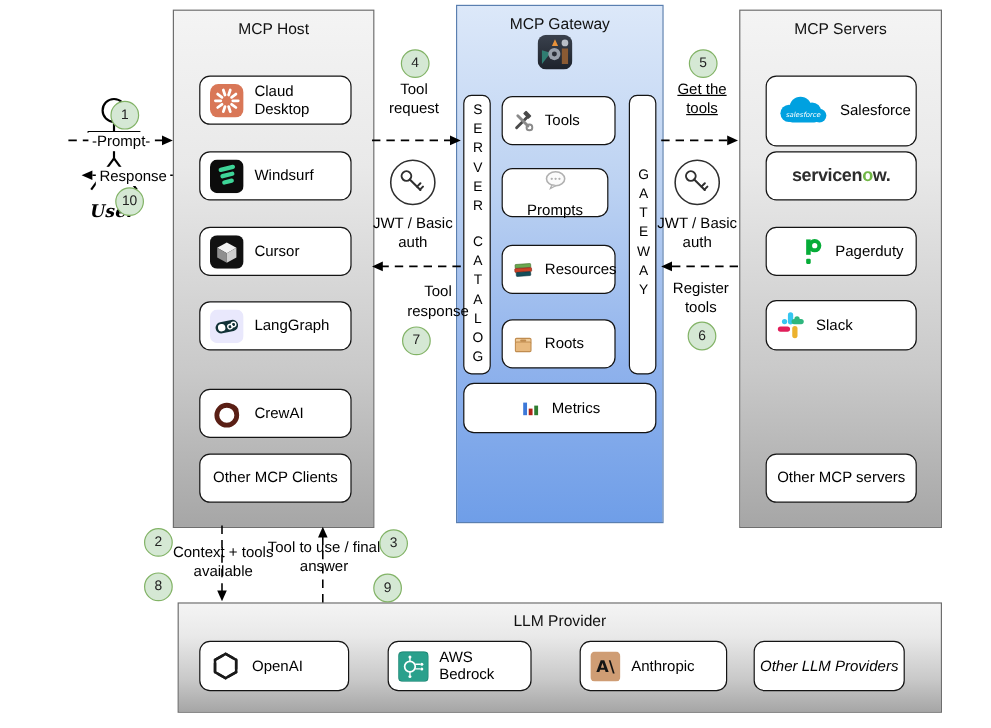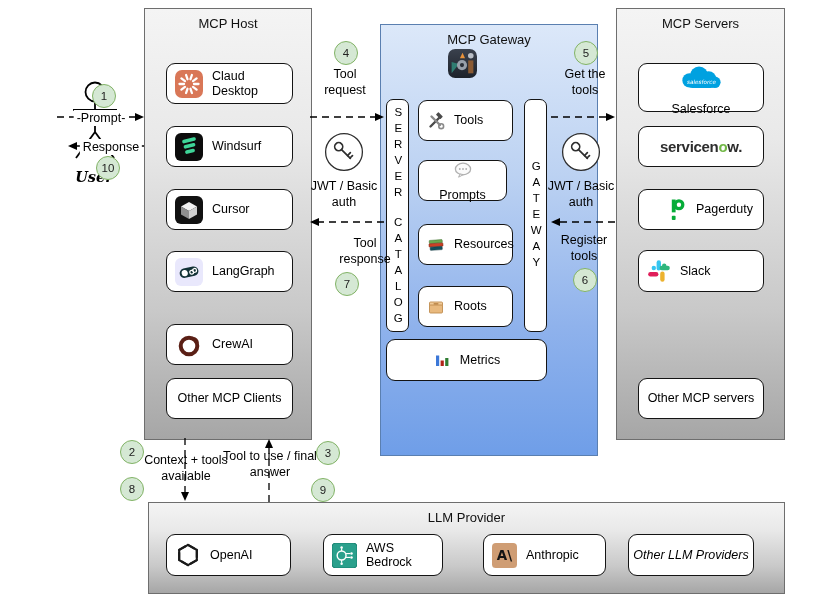--- a/index.html
+++ b/index.html
@@ -115,21 +115,21 @@
           </svg>
       </span>
       <span class="node-label">CrewAI</span>
     </div>
 
     <div class="node center" style="left:21px;top:369px;width:127px;height:41px;">
       <span class="node-label">Other MCP Clients</span>
     </div>
   </div>
 
-  <div class="panel blue" style="left:380px;top:24px;width:171px;height:430px;padding-left:45px;">
+  <div class="panel blue" style="left:380px;top:4px;width:171px;height:430px;">
     <div class="panel-title">MCP Gateway</div>
 
     <span class="icon" style="position:absolute;left:67px;top:24px;">
       <svg width="29" height="29" viewBox="0 0 28 28">
         <defs>
             <linearGradient id="ggrad" x1="0" y1="0" x2="0" y2="1">
           <stop offset="0" stop-color="#3a414d"></stop>
               <stop offset="1" stop-color="#1d222b"></stop>
             </linearGradient>
           </defs>
@@ -210,21 +210,21 @@
           <rect x="12.2" y="7" width="3.2" height="8" fill="#2f7d32"></rect>
           </svg>
       </span>
       <span class="node-label">Metrics</span>
     </div>
   </div>
 
   <div class="panel" style="left:616px;top:8px;width:167px;height:430px;">
     <div class="panel-title">MCP Servers</div>
 
-    <div class="node" style="left:21px;top:54px;width:126px;height:49px;flex-direction:column;">
+    <div class="node" style="left:21px;top:54px;width:126px;height:59px;">
       <span class="icon">
         <svg width="44" height="29" viewBox="0 0 46 30">
           <g fill="#00a1e0">
             <circle cx="11" cy="17" r="7.5"></circle>
               <circle cx="21" cy="12" r="9.5"></circle>
             <circle cx="31" cy="15.5" r="8"></circle>
               <circle cx="37.5" cy="19" r="6"></circle>
             <rect x="9" y="15" width="29" height="10" rx="5"></rect>
           </g>
           <text x="23.5" y="20.5" text-anchor="middle" font-size="6" font-style="italic" fill="#fff" font-family="DejaVu Sans, sans-serif">salesforce</text>
@@ -377,21 +377,21 @@
         <line x1="20" y1="28.5" x2="23.5" y2="28.5"></line>
       </g>
       </svg>
   </span>
 
   <div class="flabel onwire" style="left:101px;top:110px;">-Prompt-</div>
   <div class="flabel onwire" style="left:111px;top:139px;">Response</div>
   <div class="flabel" style="left:345px;top:66px;width:56px;">Tool request</div>
   <div class="flabel" style="left:344px;top:178px;width:68px;">JWT / Basic auth</div>
   <div class="flabel" style="left:345px;top:235px;width:62px;margin-left:20px;">Tool response</div>
-  <div class="flabel" style="left:585px;top:66px;width:60px;">Get the tools</div>
+  <div class="flabel" style="left:585px;top:66px;width:60px;text-decoration:underline;">Get the tools</div>
   <div class="flabel" style="left:581px;top:178px;width:68px;">JWT / Basic auth</div>
   <div class="flabel" style="left:584px;top:232px;width:60px;">Register tools</div>
   <div class="flabel" style="left:186px;top:452px;width:104px;">Context + tools available</div>
   <div class="flabel" style="left:270px;top:448px;width:96px;">Tool to use / final answer</div>
 
   <div class="stepnum" style="left:92px;top:84px;">1</div>
   <div class="stepnum" style="left:96px;top:156px;">10</div>
   <div class="stepnum" style="left:334px;top:41px;">4</div>
   <div class="stepnum" style="left:335px;top:272px;">7</div>
   <div class="stepnum" style="left:574px;top:41px;">5</div>

